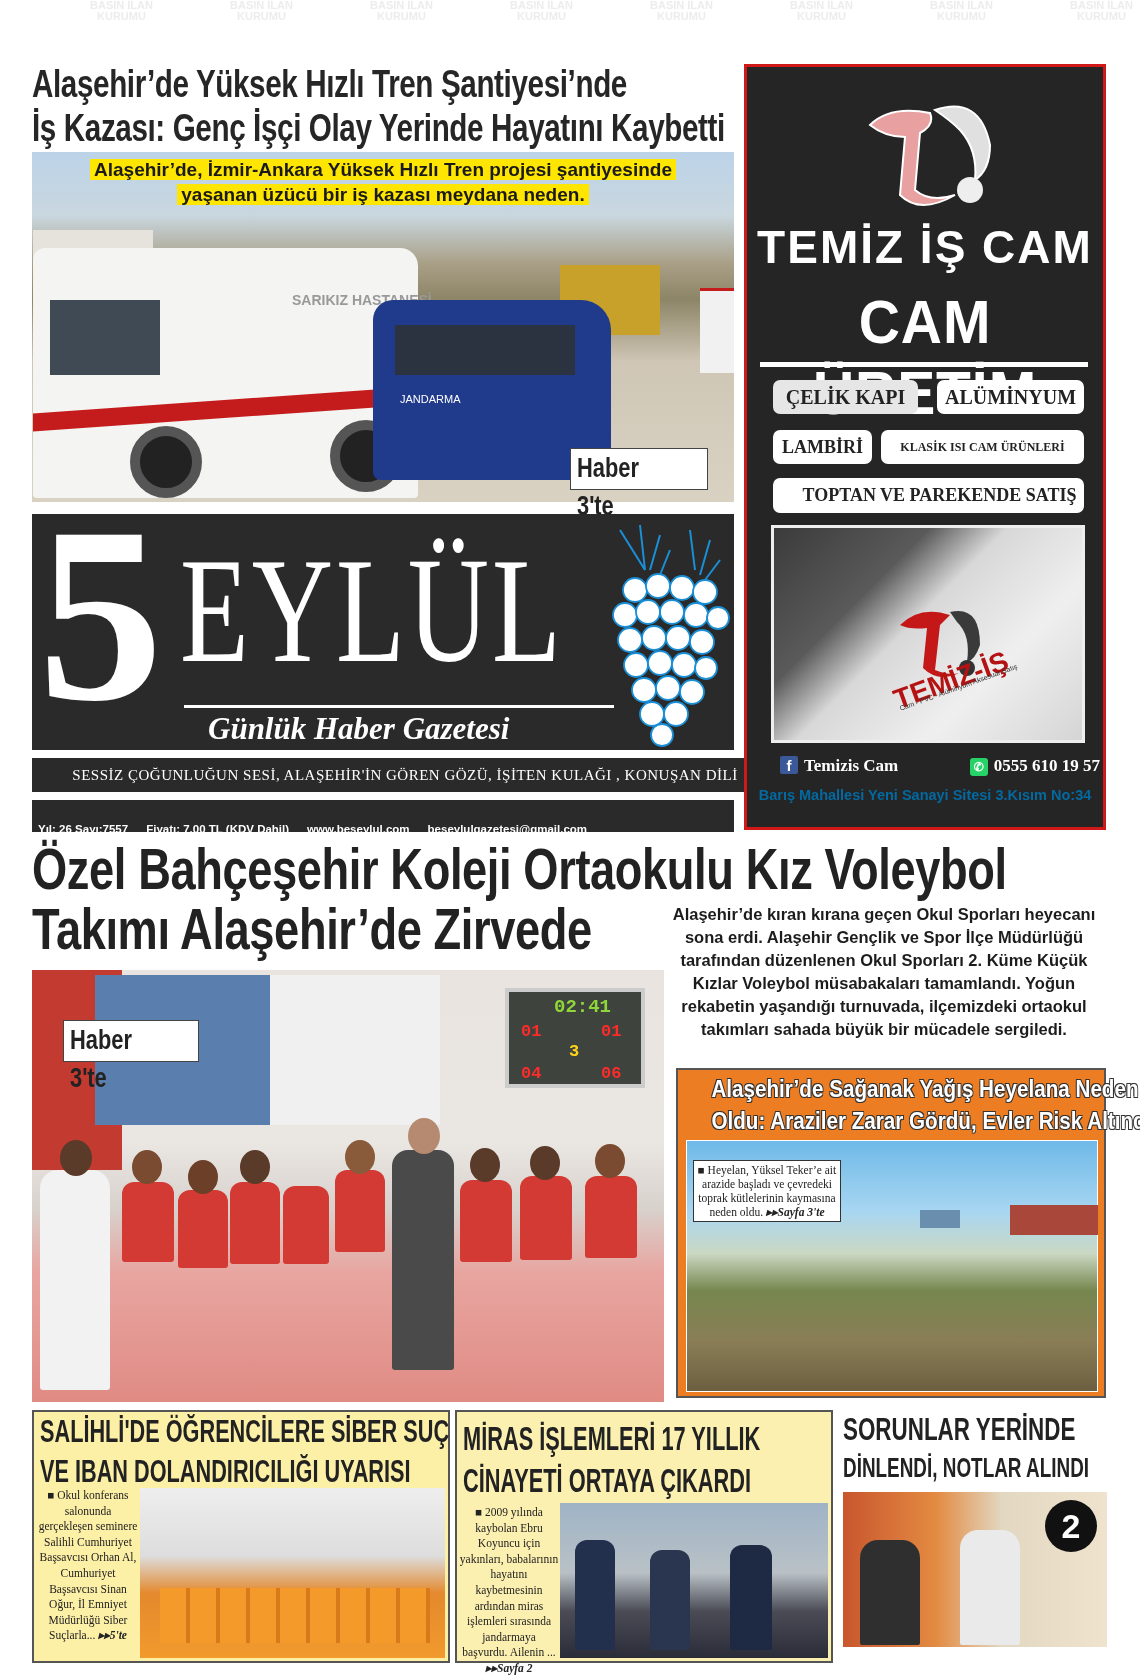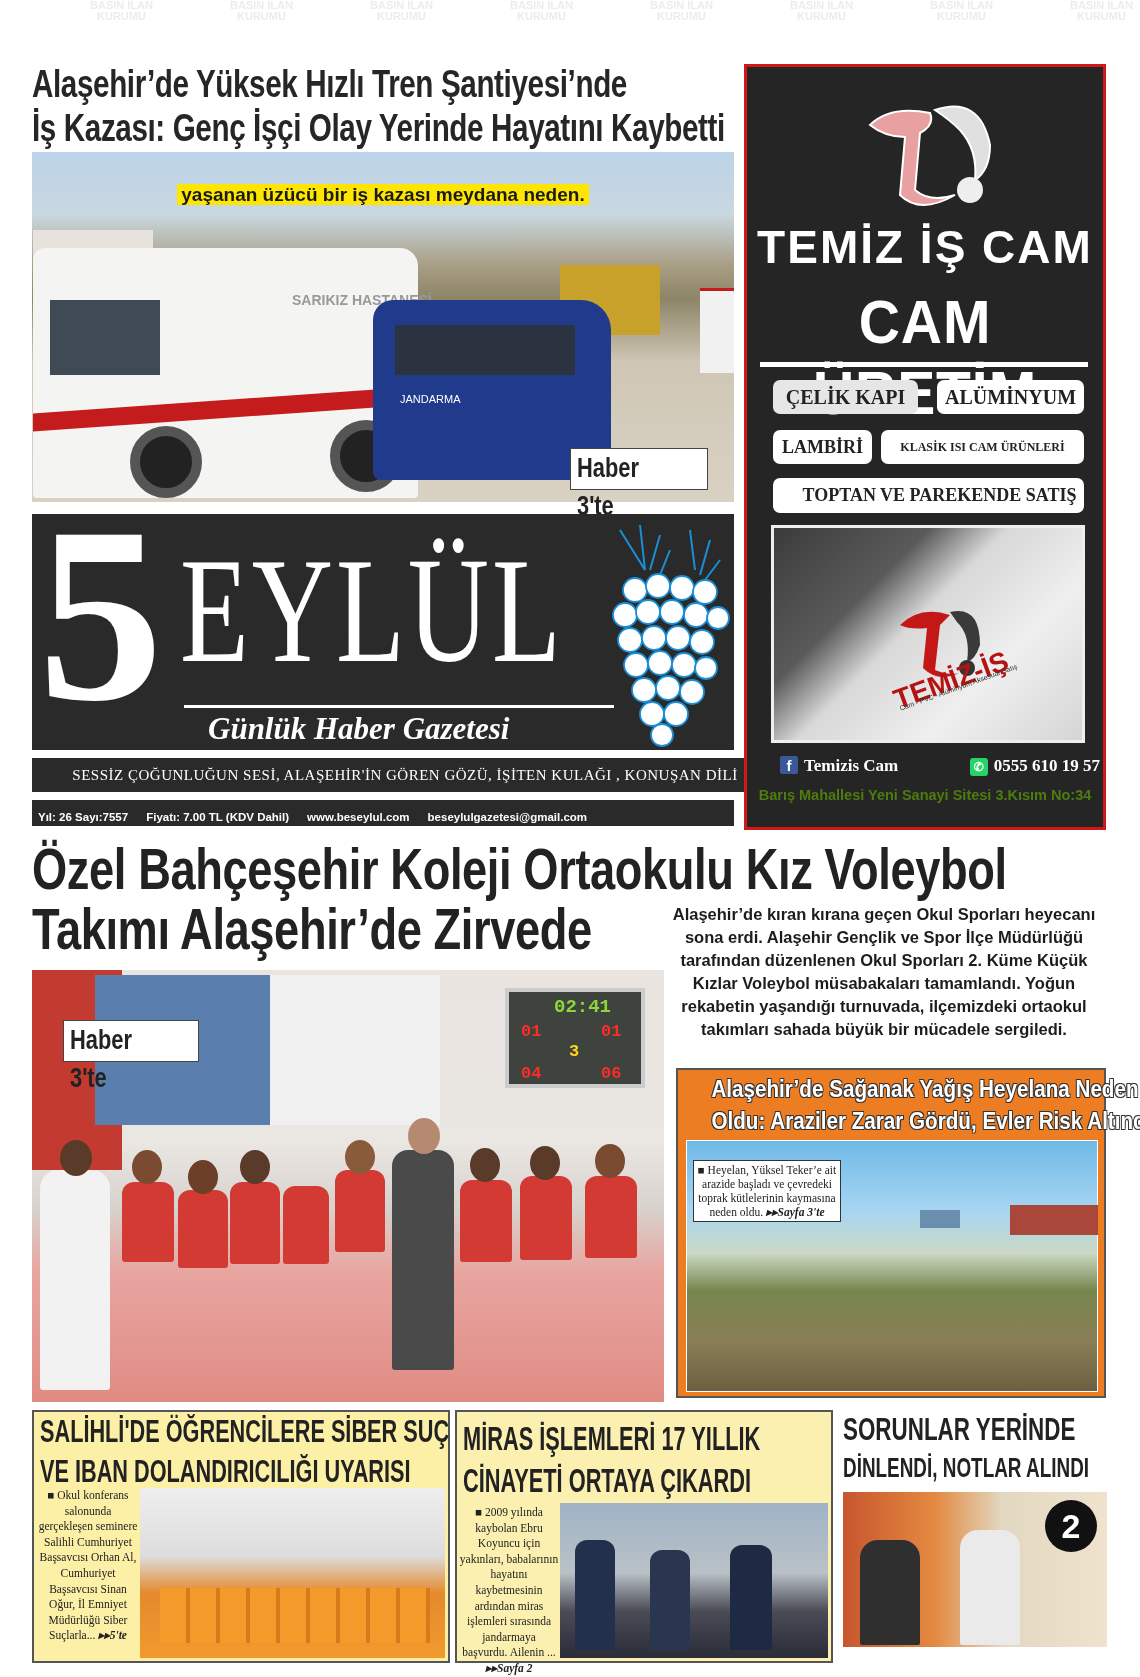--- a/index.html
+++ b/index.html
@@ -26,38 +26,38 @@
   .haber-box span { display:inline-block; transform: scaleX(0.78); transform-origin: left; }
 
   
   .masthead { left: 32px; top: 514px; width: 702px; height: 236px; background: #2a2a2a; }
   .mast-5 { left: 38px; top: 500px; font-family: "Liberation Serif", serif; font-size: 250px; line-height: 230px; color: #fff; font-weight: bold; }
   .mast-eylul { left: 180px; top: 535px; font-family: "Liberation Serif", serif; font-size: 150px; line-height: 150px; color: #fff; letter-spacing: 4px; transform: scaleX(0.75); transform-origin: left; }
   .mast-rule { left: 184px; top: 705px; width: 430px; height: 3px; background: #fff; }
   .mast-sub { left: 208px; top: 712px; font-family: "Liberation Serif", serif; font-style: italic; font-weight: bold; font-size: 31px; color: #fff; line-height: 34px; }
   .grapes { left: 600px; top: 520px; width: 130px; height: 230px; }
   .slogan { left: 32px; top: 758px; width: 746px; height: 34px; background: #2a2a2a; color: #fff; font-family: "Liberation Serif", serif; font-size: 15px; line-height: 34px; text-align: center; letter-spacing: 0.5px; }
-  .infobar { left: 32px; top: 800px; width: 702px; height: 26px; background: #2a2a2a; color: #fff; font-size: 11.5px; font-weight: bold; line-height: 26px; display: flex; padding: 4px 6px; gap: 18px; white-space: nowrap; }
+  .infobar { left: 32px; top: 800px; width: 702px; height: 26px; background: #2a2a2a; color: #fff; font-size: 11.5px; font-weight: bold; line-height: 26px; display: flex; padding: 16px 6px; gap: 18px; white-space: nowrap; }
   .infobar .date { margin-left: auto; font-size: 10.5px; margin-top: 48px; }
 
   
   .ad { left: 744px; top: 64px; width: 362px; height: 766px; background: #252525; border: 3px solid #d01818; border-top: 3px solid #d01818; }
   .ad-logo { left: 860px; top: 95px; width: 140px; height: 115px; }
   .ad-title1 { left: 750px; top: 220px; width: 350px; text-align: center; color: #fff; font-size: 46px; font-weight: bold; letter-spacing: 2px; }
   .ad-title2 { left: 750px; top: 286px; width: 350px; text-align: center; color: #fff; font-size: 62px; font-weight: bold; letter-spacing: 1px; transform: scaleX(0.92); }
   .ad-rule { left: 760px; top: 362px; width: 328px; height: 5px; background: #fff; }
   .pill { background: #fff; border-radius: 7px; color: #222; font-family: "Liberation Serif", serif; font-weight: bold; text-align: center; white-space: nowrap; overflow: hidden; }
   .pill.gray { background: #e6e6e6; }
   .ad-photo { left: 771px; top: 525px; width: 314px; height: 218px; background: linear-gradient(135deg,#3b3b3b 0%, #5a5a5a 30%, #d8d8d8 45%, #efefef 70%, #d5d5d5 100%); border: 3px solid #eee; overflow: hidden; }
   .ad-card-logo { left: 895px; top: 600px; width: 90px; height: 80px; }
   .ad-card-text { left: 895px; top: 685px; color: #b51313; font-weight: bold; font-size: 28px; transform: rotate(-20deg); transform-origin: left; }
   .ad-social { left: 780px; top: 756px; width: 320px; display: flex; justify-content: space-between; color: #fff; font-family: "Liberation Serif", serif; font-size: 17px; font-weight: bold; }
   .ad-social .fb { background: #3b5998; color: #fff; width: 18px; height: 18px; display: inline-block; text-align: center; font-family: "Liberation Sans", sans-serif; font-size: 15px; line-height: 20px; margin-right: 6px; border-radius: 2px; }
   .ad-social .wa { background: #25d366; color: #fff; width: 18px; height: 18px; display: inline-block; text-align: center; font-size: 12px; line-height: 18px; margin-right: 6px; border-radius: 3px; }
-  .ad-address { left: 750px; top: 787px; width: 350px; text-align: center; color: #4d7c0f; font-size: 14.5px; font-weight: bold; white-space: nowrap; }
+  .ad-address { left: 750px; top: 787px; width: 350px; text-align: center; color: #0369a1; font-size: 14.5px; font-weight: bold; white-space: nowrap; }
 
   
   .main-h1 { left: 32px; top: 838px; font-size: 58px; line-height: 62px; transform: scaleX(0.78); transform-origin: left; font-weight: bold; color: #222; white-space: nowrap; letter-spacing: -0.5px; }
   .main-h2 { left: 32px; top: 898px; font-size: 58px; line-height: 62px; transform: scaleX(0.78); transform-origin: left; font-weight: bold; color: #222; white-space: nowrap; letter-spacing: -0.5px; }
   .main-lede { left: 664px; top: 903px; width: 440px; text-align: center; font-size: 16.5px; font-weight: bold; line-height: 23px; color: #1c1c1c; }
   .main-photo { left: 32px; top: 970px; width: 632px; height: 432px; background: linear-gradient(180deg,#e9e4df 0%, #eae6e2 40%, #d8d2cd 55%, #e8a5a0 70%, #e08b84 100%); }
   .banner-blue { left: 95px; top: 975px; width: 230px; height: 150px; background: #5a7fae; }
   .banner-left { left: 32px; top: 970px; width: 90px; height: 200px; background: #c23a30; }
   .scoreboard { left: 505px; top: 988px; width: 140px; height: 100px; background: #3e443d; border: 4px solid #ccc; }
   .score-dig { color: #ff2b2b; font-family: "Liberation Mono", monospace; font-weight: bold; font-size: 17px; }
@@ -103,21 +103,21 @@
 <div class="abs amb-stripe"></div>
 <div class="abs" style="left:292px;top:292px;font-size:14px;color:#999;font-weight:bold;">SARIKIZ HASTANESİ</div>
 <div class="abs amb-wheel" style="left:130px;top:426px;"></div>
 <div class="abs amb-wheel" style="left:330px;top:420px;"></div>
 <div class="abs van"></div>
 <div class="abs van-window"></div>
 <div class="abs" style="left:400px;top:393px;font-size:11px;color:#fff;font-weight:normal;">JANDARMA</div>
 <div class="abs" style="left:700px;top:288px;width:34px;height:85px;background:#f1f1f1;border-top:3px solid #c41c1c;"></div>
 
 <div class="abs top-lede">
-  <br>
+  <span>Alaşehir’de, İzmir-Ankara Yüksek Hızlı Tren projesi şantiyesinde</span><br>
   <span>yaşanan üzücü bir iş kazası meydana neden.</span>
 </div>
 
 <div class="abs haber-box" style="left:570px;top:448px;width:138px;height:42px;">
   <span>Haber 3'te</span>
 </div>
 
 <div class="abs masthead"></div>
 <div class="abs mast-5">5</div>
 <div class="abs mast-eylul">EYLÜL</div>

